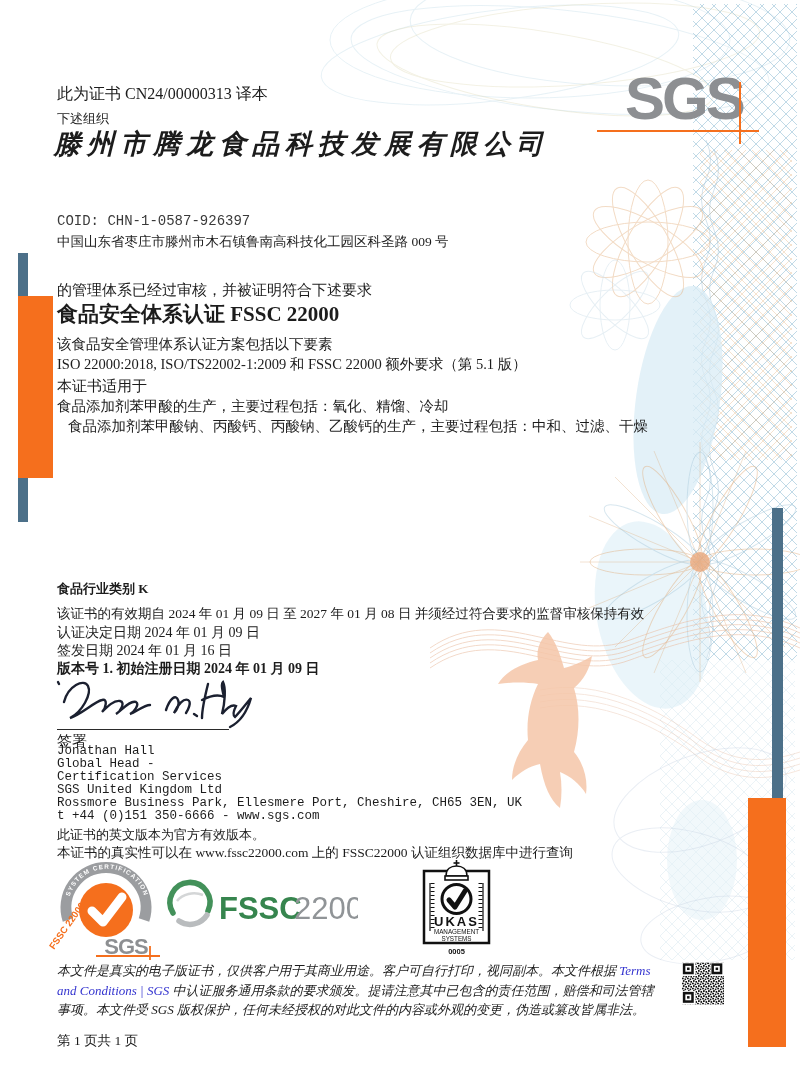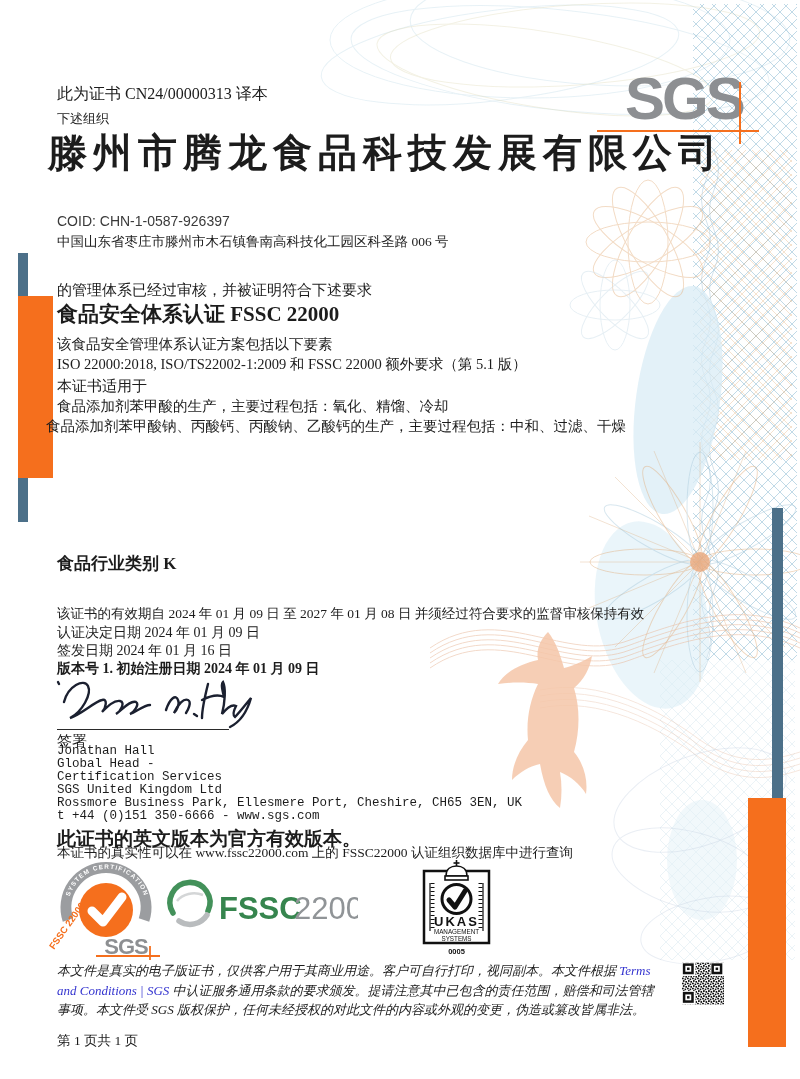--- a/index.html
+++ b/index.html
@@ -4,41 +4,41 @@
 <style>
   html,body{margin:0;padding:0;background:#e8e8e8;}
   #page{position:relative;width:800px;height:1079px;background:#ffffff;margin:0 auto;
         overflow:hidden;font-family:"Liberation Serif","DejaVu Serif",serif;color:#1c1c1c;}
   .abs{position:absolute;white-space:nowrap;}
   #deco{position:absolute;left:0;top:0;z-index:0;}
   .bar{position:absolute;z-index:1;}
   .z{z-index:2;}
   .cert-line{left:57px;top:84px;font-size:16px;}
   .org-intro{left:57px;top:110px;font-size:13px;}
-  .company{left:48px;top:126px;font-size:39px;font-weight:bold;letter-spacing:6px;}
-  .coid{left:57px;top:213px;font-size:14px;font-family:Liberation Sans, sans-serif;color:#3a3a3a;}
+  .company{left:54px;top:126px;font-size:27px;font-weight:bold;letter-spacing:6px;font-style:italic;}
+  .coid{left:57px;top:213px;font-size:14px;font-family:Liberation Mono, monospace;color:#3a3a3a;}
   .addr{left:57px;top:233px;font-size:13.5px;}
   .audited{left:57px;top:281px;font-size:15px;}
   .fssc-title{left:57px;top:300px;font-size:21px;font-weight:bold;text-align:center;}
   .scheme{left:57px;top:335px;font-size:14.5px;}
   .iso{left:57px;top:355px;font-size:14.5px;}
   .applies{left:57px;top:377px;font-size:15px;}
   .scope1{left:57px;top:397px;font-size:14.5px;}
-  .scope2{left:46px;top:417px;font-size:14.5px;}
-  .category{left:57px;top:552px;font-size:17px;font-weight:bold;}
+  .scope2{left:68px;top:417px;font-size:14.5px;}
+  .category{left:57px;top:580px;font-size:13px;font-weight:bold;}
   .validity{left:57px;top:605px;font-size:13.5px;}
   .dateline{font-size:14px;}
   .decision{left:57px;top:624px;}
   .issue{left:57px;top:642px;}
   .version{left:57px;top:660px;font-weight:bold;}
   .sigline{left:57px;top:729px;width:172px;border-top:1.5px solid #2a2a2a;height:0;}
   .sign-label{left:57px;top:732px;font-size:15px;}
   .signer{left:57px;top:745px;font-size:12.5px;line-height:13.4px;
           font-family:"Liberation Mono","DejaVu Sans Mono",monospace;white-space:nowrap;}
-  .note-en{left:57px;top:826px;font-size:19px;font-weight:bold;}
+  .note-en{left:57px;top:826px;font-size:13px;}
   .note-verify{left:57px;top:844px;font-size:13.5px;}
   .footer{left:57px;top:961px;width:604px;font-size:13px;line-height:19.5px;white-space:normal;font-style:italic;}
   .footer a{color:#3434cf;text-decoration:none;}
   .pageinfo{left:57px;top:1032px;font-size:13.5px;}
   .sgs-word{left:597px;top:70px;width:165px;height:95px;}
   .sgs-word .txt{position:absolute;left:28px;top:-6px;font-family:"Liberation Sans","DejaVu Sans",sans-serif;
       font-weight:bold;font-size:60px;letter-spacing:-3px;color:#8d8f92;transform:scaleY(1.0);}
   .sgs-word .hline{position:absolute;left:0;top:60px;width:162px;height:2px;background:#f56f1d;}
   .sgs-word .vline{position:absolute;left:142px;top:12px;width:2px;height:62px;background:#f56f1d;}
 </style>
@@ -161,21 +161,21 @@
   <div class="abs z sgs-word">
     <span class="txt">SGS</span>
     <span class="hline"></span>
     <span class="vline"></span>
   </div>
 
   <div class="abs z cert-line">此为证书 CN24/00000313 译本</div>
   <div class="abs z org-intro">下述组织</div>
   <div class="abs z company">滕州市腾龙食品科技发展有限公司</div>
   <div class="abs z coid">COID: CHN-1-0587-926397</div>
-  <div class="abs z addr">中国山东省枣庄市滕州市木石镇鲁南高科技化工园区科圣路 006 号</div>
+  <div class="abs z addr">中国山东省枣庄市滕州市木石镇鲁南高科技化工园区科圣路 009 号</div>
   <div class="abs z audited">的管理体系已经过审核，并被证明符合下述要求</div>
   <div class="abs z fssc-title">食品安全体系认证 FSSC 22000</div>
   <div class="abs z scheme">该食品安全管理体系认证方案包括以下要素</div>
   <div class="abs z iso">ISO 22000:2018, ISO/TS22002-1:2009 和 FSSC 22000 额外要求（第 5.1 版）</div>
   <div class="abs z applies">本证书适用于</div>
   <div class="abs z scope1">食品添加剂苯甲酸的生产，主要过程包括：氧化、精馏、冷却</div>
   <div class="abs z scope2">食品添加剂苯甲酸钠、丙酸钙、丙酸钠、乙酸钙的生产，主要过程包括：中和、过滤、干燥</div>
   <div class="abs z category">食品行业类别 K</div>
   <div class="abs z validity">该证书的有效期自 2024 年 01 月 09 日 至 2027 年 01 月 08 日 并须经过符合要求的监督审核保持有效</div>
   <div class="abs z dateline decision">认证决定日期 2024 年 01 月 09 日</div>

